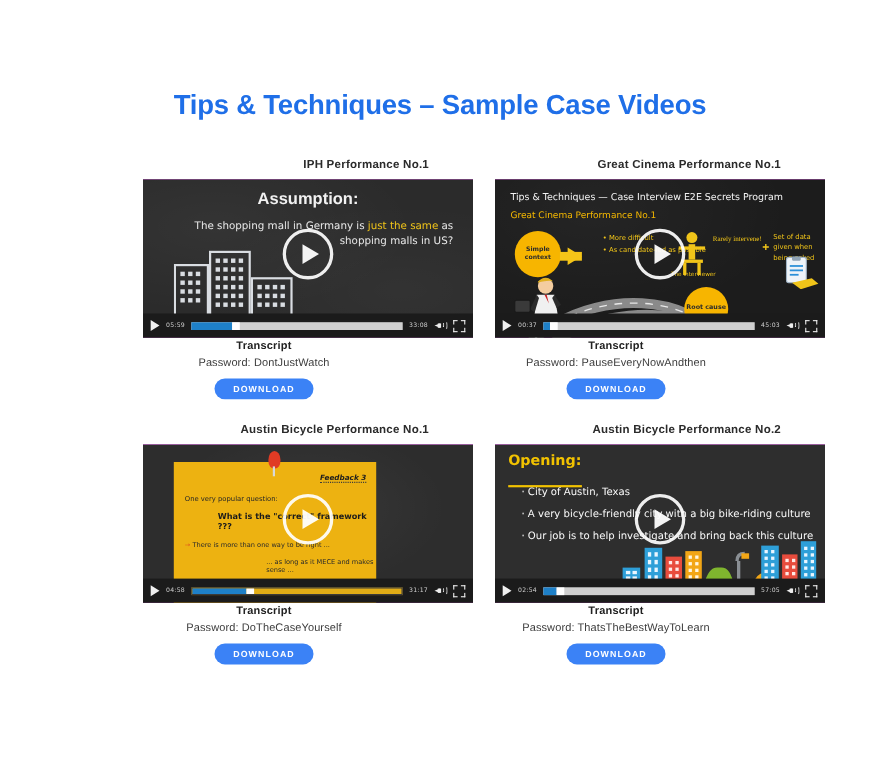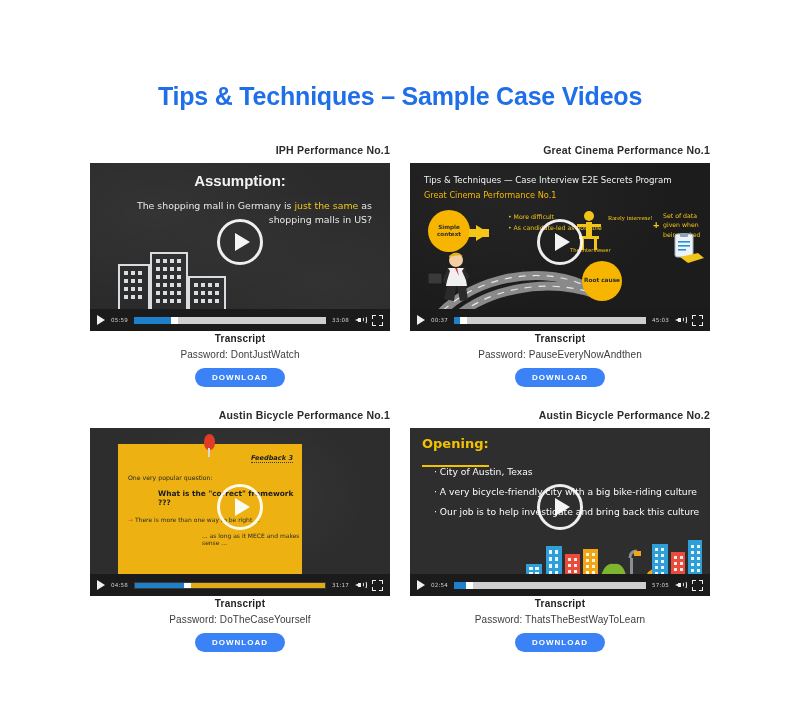--- a/index.html
+++ b/index.html
@@ -37,23 +37,24 @@
     font-size: 10.5px;
     font-weight: bold;
     color: #2b2b2b;
     letter-spacing: 0.2px;
     margin-bottom: 7px;
   }
 
   .player {
     position: relative;
     width: 300px;
-    height: 168px;
+    height: 144px;
     background: #a21caf;
     overflow: hidden;
+    margin-left: 40px;
   }
 
   
   .board {
     position: absolute; inset: 0;
     background:
       radial-gradient(ellipse at 22% 30%, rgba(255,255,255,0.045), transparent 55%),
       radial-gradient(ellipse at 78% 70%, rgba(255,255,255,0.035), transparent 55%),
       #2b2b2b;
   }

